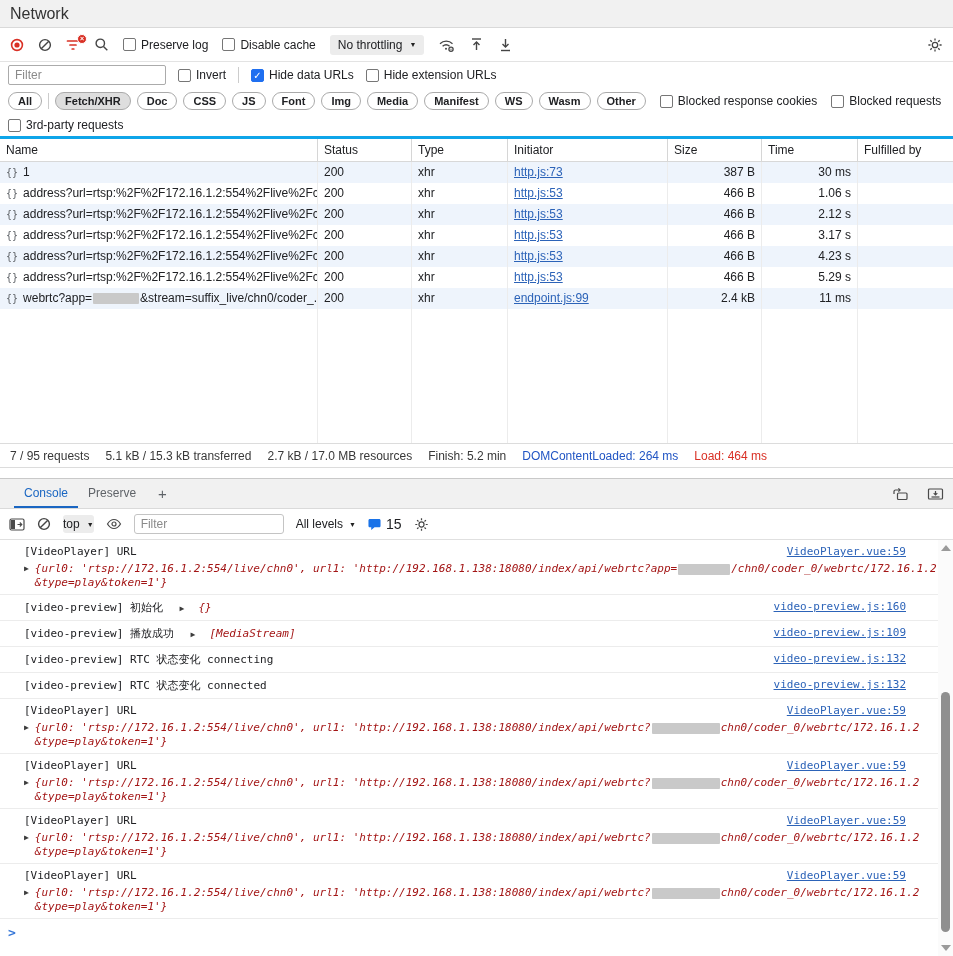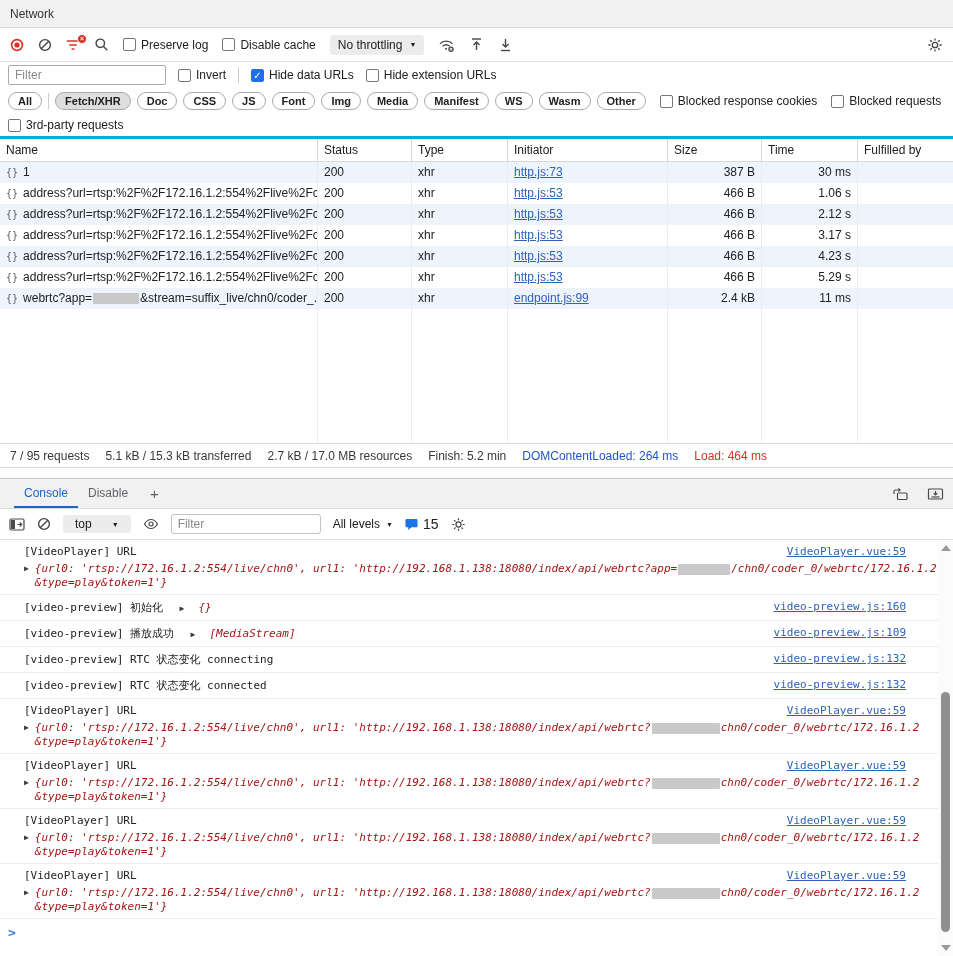--- a/index.html
+++ b/index.html
@@ -2,21 +2,21 @@
 <html><head>
 <meta charset="utf-8">
 <style>
   * { margin:0; padding:0; box-sizing:border-box; }
   html,body { width:953px; height:956px; overflow:hidden; background:#fff;
     font-family:"Liberation Sans", sans-serif; color:#202124; }
   .app { width:953px; height:956px; display:flex; flex-direction:column; }
 
   
   .panel-title { height:28px; background:#f1f1f1; border-bottom:1px solid #d9d9d9;
-    font-size:12px; color:#333; display:flex; align-items:center; padding-left:10px; }
+    font-size:16px; color:#333; display:flex; align-items:center; padding-left:10px; }
 
   
   .net-toolbar { height:34px; border-bottom:1px solid #e3e3e3; display:flex;
     align-items:center; gap:14px; padding:0 10px; background:#fff; }
   .icon-btn { display:inline-flex; align-items:center; justify-content:center;
     position:relative; cursor:pointer; }
   .badge { position:absolute; top:-5px; right:-7px; width:10px; height:10px;
     background:#d93025; border:1px solid #fff; border-radius:50%; color:#fff;
     font-size:7px; line-height:8px; text-align:center; font-weight:bold; }
   .chk { display:inline-flex; align-items:center; gap:5px; font-size:12px;
@@ -78,22 +78,22 @@
   .dtab { display:flex; align-items:center; padding:12px 10px; font-size:12px; color:#5f6368;
     cursor:pointer; border-bottom:2px solid transparent; }
   .dtab.active { color:#1a66c2; border-bottom-color:#1a66c2; }
   .dtab-plus { display:flex; align-items:center; padding:0 12px; font-size:15px;
     color:#5f6368; cursor:pointer; }
   .drawer-tabs .spacer { flex:1; }
   .dt-icon { display:flex; align-items:center; padding:0 9px; cursor:pointer; }
 
   .console-toolbar { height:31px; background:#fff; border-bottom:1px solid #e0e0e0;
     display:flex; align-items:center; gap:12px; padding:0 9px; }
-  .ctx-dd { background:#ececec; border-radius:3px; font-size:12px; padding:2px 12px;
-    display:inline-flex; align-items:center; gap:20px; cursor:pointer; }
+  .ctx-dd { background:#ececec; border-radius:3px; font-size:12px; padding:2px 0;
+    display:inline-flex; align-items:center; gap:7px; cursor:pointer; }
   .console-filter { width:150px; height:20px; border:1px solid #c4c4c4; border-radius:3px;
     font-size:12px; padding:0 6px; font-family:"Liberation Sans",sans-serif; }
   .console-filter::placeholder { color:#8a8a8a; }
   .levels { font-size:12px; display:inline-flex; align-items:center; gap:6px; cursor:pointer; }
   .issues { display:inline-flex; align-items:center; gap:5px; font-size:14px; cursor:pointer; }
 
   .console-body { flex:1; position:relative; background:#fff; overflow:hidden; }
   .messages { position:absolute; left:0; top:0; right:15px; bottom:0;
     font-family:"DejaVu Sans Mono",monospace; font-size:11px; color:#202124; }
   .msg { border-bottom:1px solid #ececec; display:flex; align-items:flex-start;
@@ -350,21 +350,21 @@
     <span>Finish: 5.2 min</span>
     <span class="sum-blue">DOMContentLoaded: 264 ms</span>
     <span class="sum-red">Load: 464 ms</span>
   </div>
 
   <div class="gap"></div>
 
   <div class="drawer">
     <div class="drawer-tabs">
       <div class="dtab active">Console</div>
-      <div class="dtab">Disable</div>
+      <div class="dtab">Preserve</div>
       <div class="dtab-plus">+</div>
       <span class="spacer"></span>
       <span class="dt-icon">
         <svg width="17" height="14" viewBox="0 0 17 14" fill="none" stroke="#4a4a4a" stroke-width="1.2">
             <path d="M2 7V4.6A1.6 1.6 0 0 1 3.6 3H8"></path>
             <path d="M6.4 1.3L8.1 3 6.4 4.7"></path>
             <rect x="5.5" y="6" width="9.5" height="6.5" rx="1"></rect>
           </svg>
       </span>
       <span class="dt-icon">

